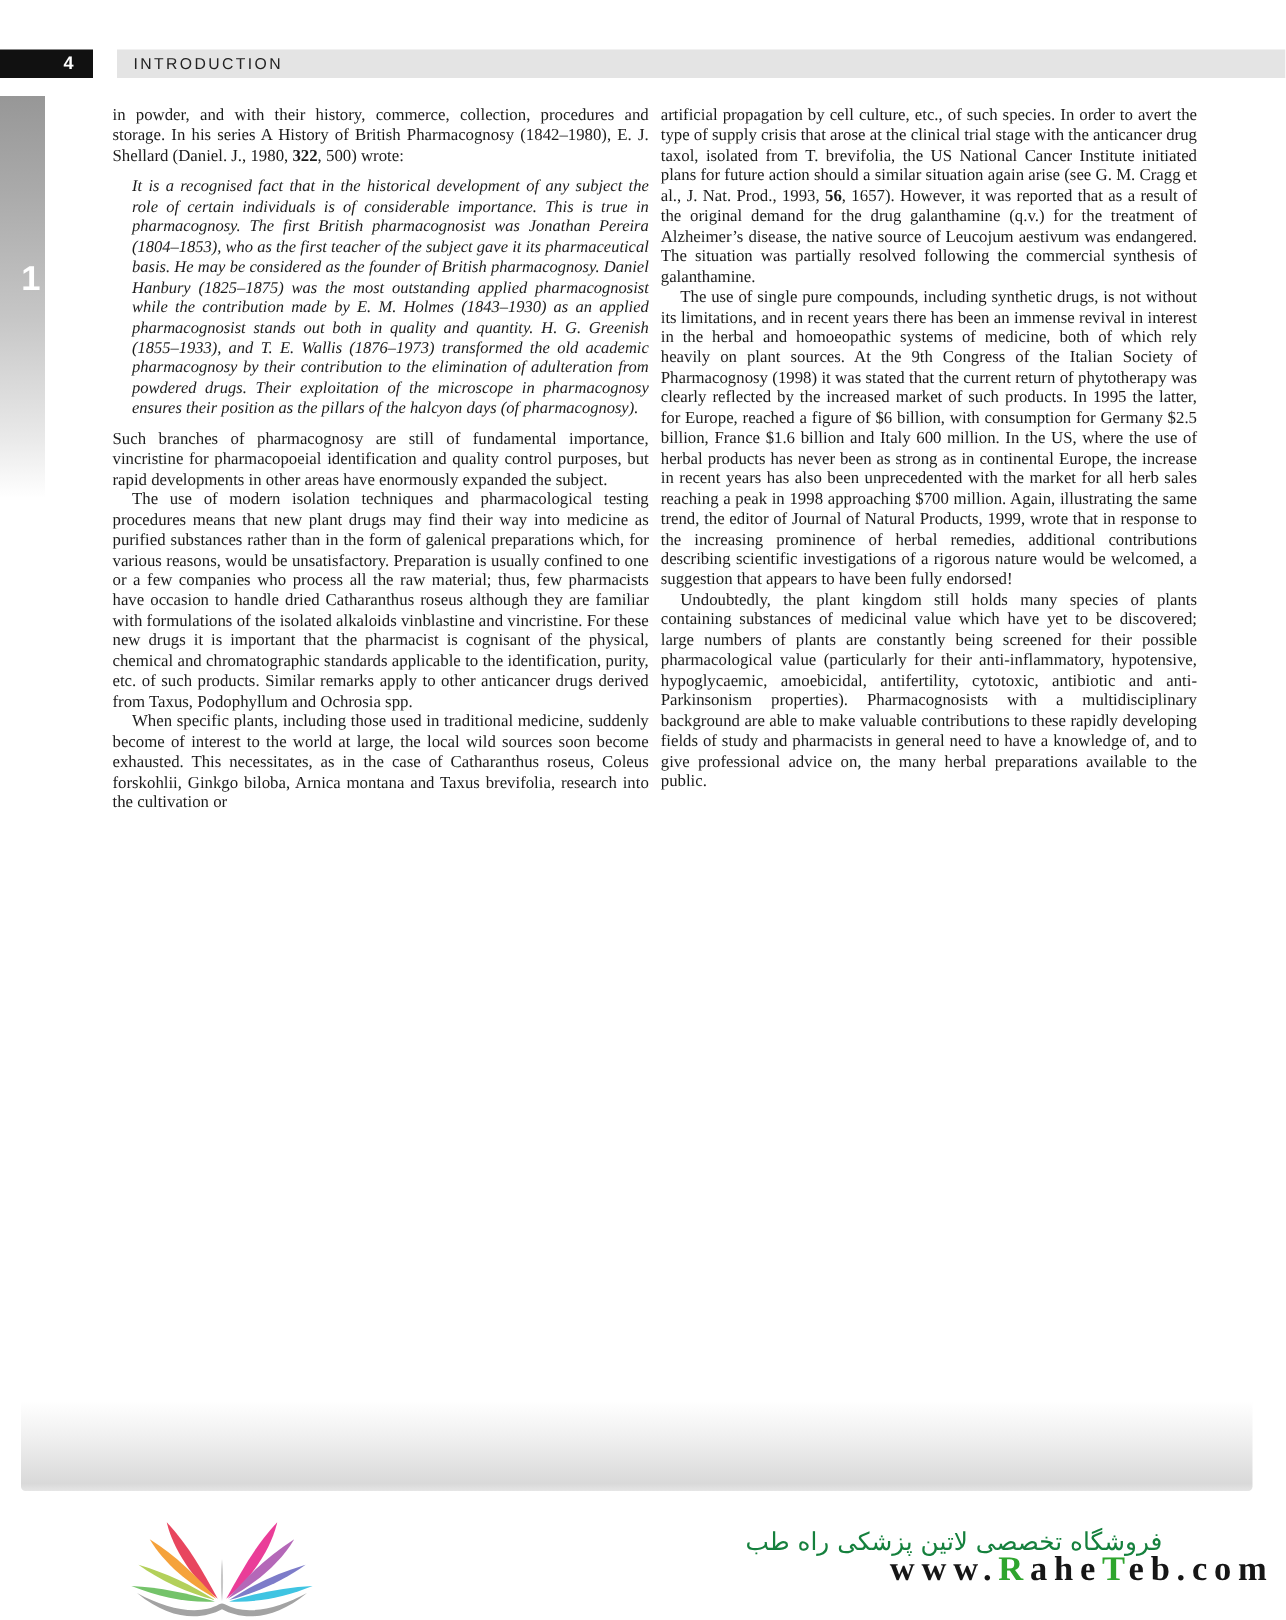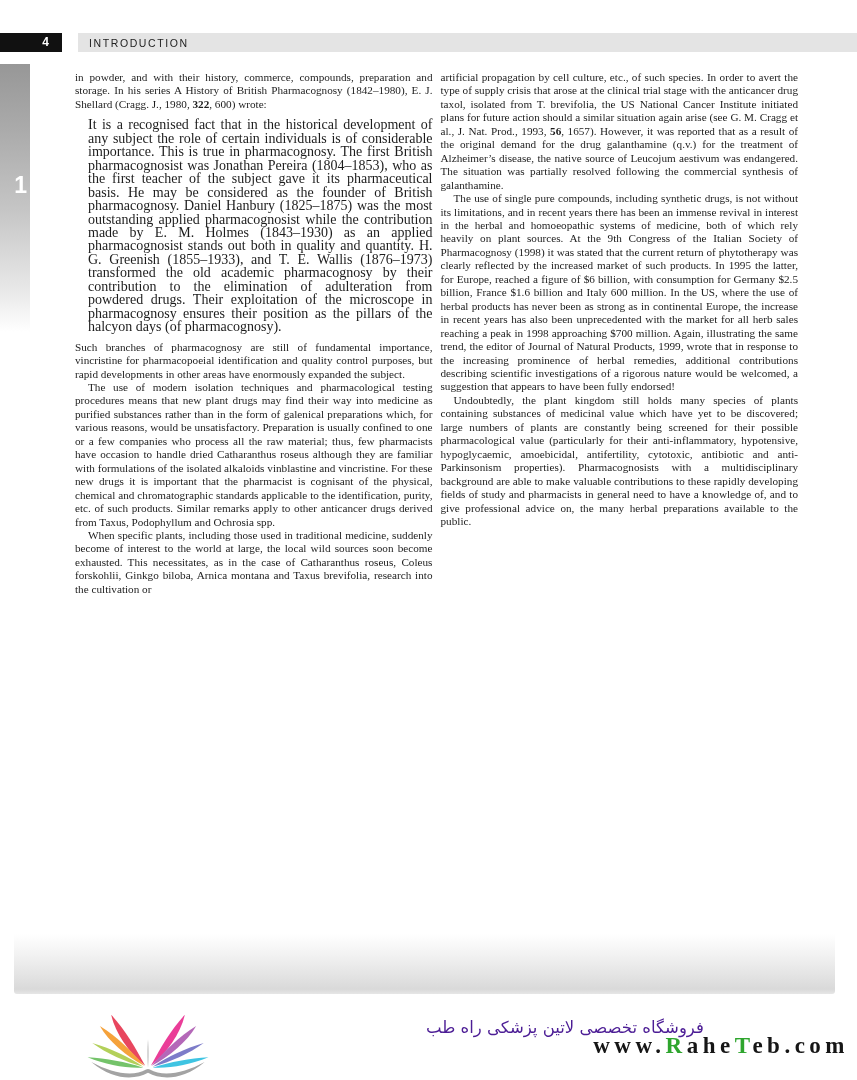--- a/index.html
+++ b/index.html
@@ -21,34 +21,34 @@
   .chapter-tab{position:absolute;left:0;top:64px;width:30px;height:268px;
         background:linear-gradient(180deg,#979797 0%,#ababab 25%,#c6c6c6 55%,#e9e9e9 85%,rgba(255,255,255,0) 100%);}
   .chapter-tab .num{position:absolute;right:3px;top:108px;color:#fff;
         font-family:"Liberation Sans",sans-serif;font-weight:bold;font-size:23px;}
 
   
   .body-columns{position:absolute;left:75px;top:71px;width:723px;display:flex;gap:8px;}
   .col{width:357.5px;font-size:11.2px;line-height:13.45px;text-align:justify;}
   .col p{margin:0;}
   .col p.indent{text-indent:13px;}
-  .col p.quote{font-size:14px;line-height:13.45px;margin:7px 0 7px 13px;}
+  .col p.quote{font-size:11px;line-height:13.45px;margin:7px 0 7px 13px;font-style:italic;}
   .it{}
   .bd{font-weight:bold;}
 
   
   .scan-shadow{position:absolute;left:14px;top:934px;width:821px;height:60px;
         background:linear-gradient(180deg,rgba(255,255,255,0) 0%,#f2f2f2 35%,#e3e3e3 70%,#d9d9d9 92%,#e6e6e6 100%);
         border-radius:0 0 3px 3px;}
 
   
   .footer{position:absolute;left:0;top:1005px;width:857px;height:75px;}
   .logo{position:absolute;left:84px;top:6px;width:128px;height:68px;}
-  .fa-line{position:absolute;right:11px;top:13px;width:420px;text-align:left;
-        direction:rtl;font-family:"DejaVu Sans",sans-serif;font-size:16.5px;color:#4c1d95;}
+  .fa-line{position:absolute;right:11px;top:13px;width:420px;text-align:center;
+        direction:rtl;font-family:"DejaVu Sans",sans-serif;font-size:16.5px;color:#15803d;}
   .url-line{position:absolute;right:8px;top:28px;width:440px;text-align:right;
         font-family:Liberation Serif, serif;font-weight:bold;font-size:23px;
         letter-spacing:4.5px;color:#161616;}
   .url-line .grn{color:var(--accent-green,#2ea52d);}
 </style>
 </head>
 <body>
 
 <div class="page">
 
@@ -58,21 +58,21 @@
   <div class="chapter-bar">
     <span>INTRODUCTION</span>
   </div>
 
   <div class="chapter-tab">
     <span class="num">1</span>
   </div>
 
   <div class="body-columns">
     <div class="col">
-        <p class=""><span>in powder, and with their history, commerce, compounds, preparation and storage. In his series </span><span class="it">A History of British Pharmacognosy (1842–1980)</span><span>, E. J. Shellard (</span><span class="it">Cragg. J.</span><span>, 1980, </span><span class="bd">322</span><span>, 600) wrote:</span></p>
+        <p class=""><span>in powder, and with their history, commerce, collection, procedures and storage. In his series </span><span class="it">A History of British Pharmacognosy (1842–1980)</span><span>, E. J. Shellard (</span><span class="it">Daniel. J.</span><span>, 1980, </span><span class="bd">322</span><span>, 500) wrote:</span></p>
         <p class="quote"><span>It is a recognised fact that in the historical development of any subject the role of certain individuals is of considerable importance. This is true in pharmacognosy. The first British pharmacognosist was Jonathan Pereira (1804–1853), who as the first teacher of the subject gave it its pharmaceutical basis. He may be considered as the founder of British pharmacognosy. Daniel Hanbury (1825–1875) was the most outstanding applied pharmacognosist while the contribution made by E. M. Holmes (1843–1930) as an applied pharmacognosist stands out both in quality and quantity. H. G. Greenish (1855–1933), and T. E. Wallis (1876–1973) transformed the old academic pharmacognosy by their contribution to the elimination of adulteration from powdered drugs. Their exploitation of the microscope in pharmacognosy ensures their position as the pillars of the halcyon days (of pharmacognosy).</span></p>
         <p class=""><span>Such branches of pharmacognosy are still of fundamental importance, vincristine for pharmacopoeial identification and quality control purposes, but rapid developments in other areas have enormously expanded the subject.</span></p>
         <p class=" indent"><span>The use of modern isolation techniques and pharmacological testing procedures means that new plant drugs may find their way into medicine as purified substances rather than in the form of galenical preparations which, for various reasons, would be unsatisfactory. Preparation is usually confined to one or a few companies who process all the raw material; thus, few pharmacists have occasion to handle dried </span><span class="it">Catharanthus roseus</span><span> although they are familiar with formulations of the isolated alkaloids vinblastine and vincristine. For these new drugs it is important that the pharmacist is cognisant of the physical, chemical and chromatographic standards applicable to the identification, purity, etc. of such products. Similar remarks apply to other anticancer drugs derived from </span><span class="it">Taxus, Podophyllum</span><span> and </span><span class="it">Ochrosia</span><span> spp.</span></p>
         <p class=" indent"><span>When specific plants, including those used in traditional medicine, suddenly become of interest to the world at large, the local wild sources soon become exhausted. This necessitates, as in the case of </span><span class="it">Catharanthus roseus, Coleus forskohlii, Ginkgo biloba, Arnica montana</span><span> and </span><span class="it">Taxus brevifolia</span><span>, research into the cultivation or</span></p>
       </div>
     <div class="col">
         <p class=""><span>artificial propagation by cell culture, etc., of such species. In order to avert the type of supply crisis that arose at the clinical trial stage with the anticancer drug taxol, isolated from </span><span class="it">T. brevifolia</span><span>, the US National Cancer Institute initiated plans for future action should a similar situation again arise (see G. M. Cragg </span><span class="it">et al.</span><span>, </span><span class="it">J. Nat. Prod.</span><span>, 1993, </span><span class="bd">56</span><span>, 1657). However, it was reported that as a result of the original demand for the drug galanthamine (q.v.) for the treatment of Alzheimer’s disease, the native source of </span><span class="it">Leucojum aestivum</span><span> was endangered. The situation was partially resolved following the commercial synthesis of galanthamine.</span></p>
         <p class=" indent"><span>The use of single pure compounds, including synthetic drugs, is not without its limitations, and in recent years there has been an immense revival in interest in the herbal and homoeopathic systems of medicine, both of which rely heavily on plant sources. At the 9th Congress of the Italian Society of Pharmacognosy (1998) it was stated that the current return of phytotherapy was clearly reflected by the increased market of such products. In 1995 the latter, for Europe, reached a figure of $6 billion, with consumption for Germany $2.5 billion, France $1.6 billion and Italy 600 million. In the US, where the use of herbal products has never been as strong as in continental Europe, the increase in recent years has also been unprecedented with the market for all herb sales reaching a peak in 1998 approaching $700 million. Again, illustrating the same trend, the editor of </span><span class="it">Journal of Natural Products</span><span>, 1999, wrote that in response to the increasing prominence of herbal remedies, additional contributions describing scientific investigations of a rigorous nature would be welcomed, a suggestion that appears to have been fully endorsed!</span></p>
         <p class=" indent"><span>Undoubtedly, the plant kingdom still holds many species of plants containing substances of medicinal value which have yet to be discovered; large numbers of plants are constantly being screened for their possible pharmacological value (particularly for their anti-inflammatory, hypotensive, hypoglycaemic, amoebicidal, antifertility, cytotoxic, antibiotic and anti-Parkinsonism properties). Pharmacognosists with a multidisciplinary background are able to make valuable contributions to these rapidly developing fields of study and pharmacists in general need to have a knowledge of, and to give professional advice on, the many herbal preparations available to the public.</span></p>
       </div>

